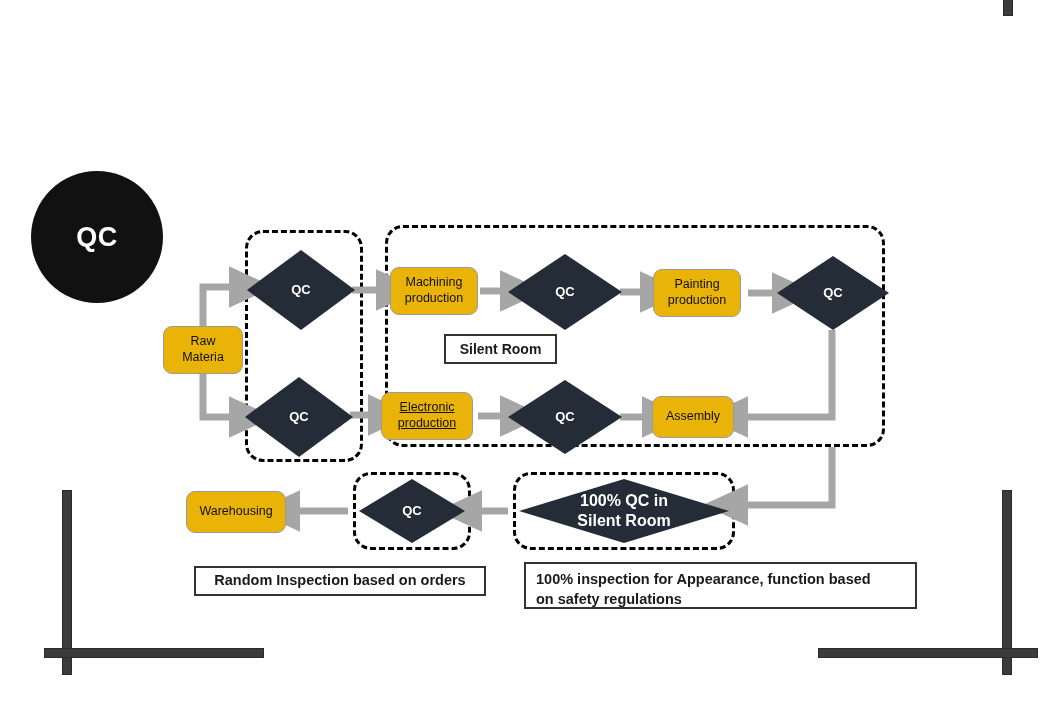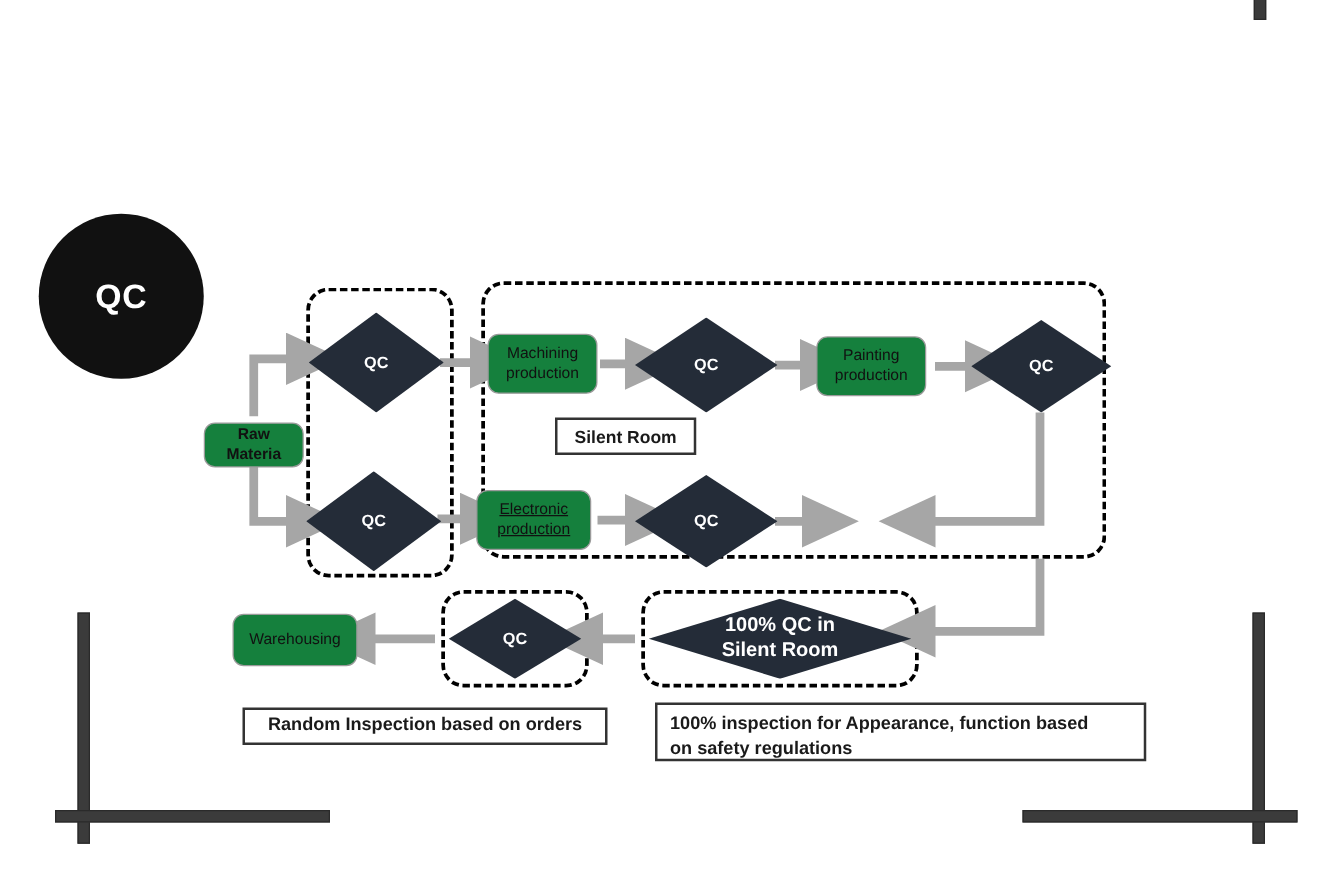--- a/index.html
+++ b/index.html
@@ -28,21 +28,21 @@
   .dash-group{
     position:absolute;
     border:3px dashed #000000;
     border-radius:18px;
     box-sizing:border-box;
   }
 
   
   .pbox{
     position:absolute;
-    background:#15803d;
+    background:#eab308;
     border:1px solid #9a9a9a;
     border-radius:9px;
     box-sizing:border-box;
     display:flex;align-items:center;justify-content:center;
     text-align:center;
     color:#111111;
     font-size:12.5px;
     line-height:1.25;
     padding:2px 4px;
   }
@@ -131,32 +131,33 @@
 
         <path d="M832,447 L832,505 L740,505"></path>
 
         <path d="M508,511 L474,511"></path>
 
         <path d="M348,511 L292,511"></path>
       </g>
     </svg>
   </div>
 
-  <div class="pbox" style="left:163px;top:338px;width:80px;height:36px;white-space:pre-line;font-weight:bold;">Raw
+  <div class="pbox" style="left:163px;top:326px;width:80px;height:48px;white-space:pre-line;">Raw
 Materia</div>
 
   <div class="pbox" style="left:390px;top:267px;width:88px;height:48px;white-space:pre-line;">Machining
 production</div>
 
   <div class="pbox" style="left:653px;top:269px;width:88px;height:48px;white-space:pre-line;text-align:center;">Painting
 production</div>
 
   <div class="pbox" style="left:381px;top:392px;width:92px;height:48px;white-space:pre-line;text-decoration:underline;">Electronic
 production</div>
 
+  <div class="pbox" style="left:652px;top:396px;width:82px;height:42px;">Assembly</div>
 
   <div class="pbox" style="left:186px;top:491px;width:100px;height:42px;">Warehousing</div>
 
   <div class="diamond" style="left:247px;top:250px;width:108px;height:80px;">
     <svg viewBox="0 0 108 80" preserveAspectRatio="none">
       <polygon points="54,0 108,40 54,80 0,40" fill="#242c38"></polygon>
     </svg>
     <div class="dlabel">QC</div>
   </div>
 

